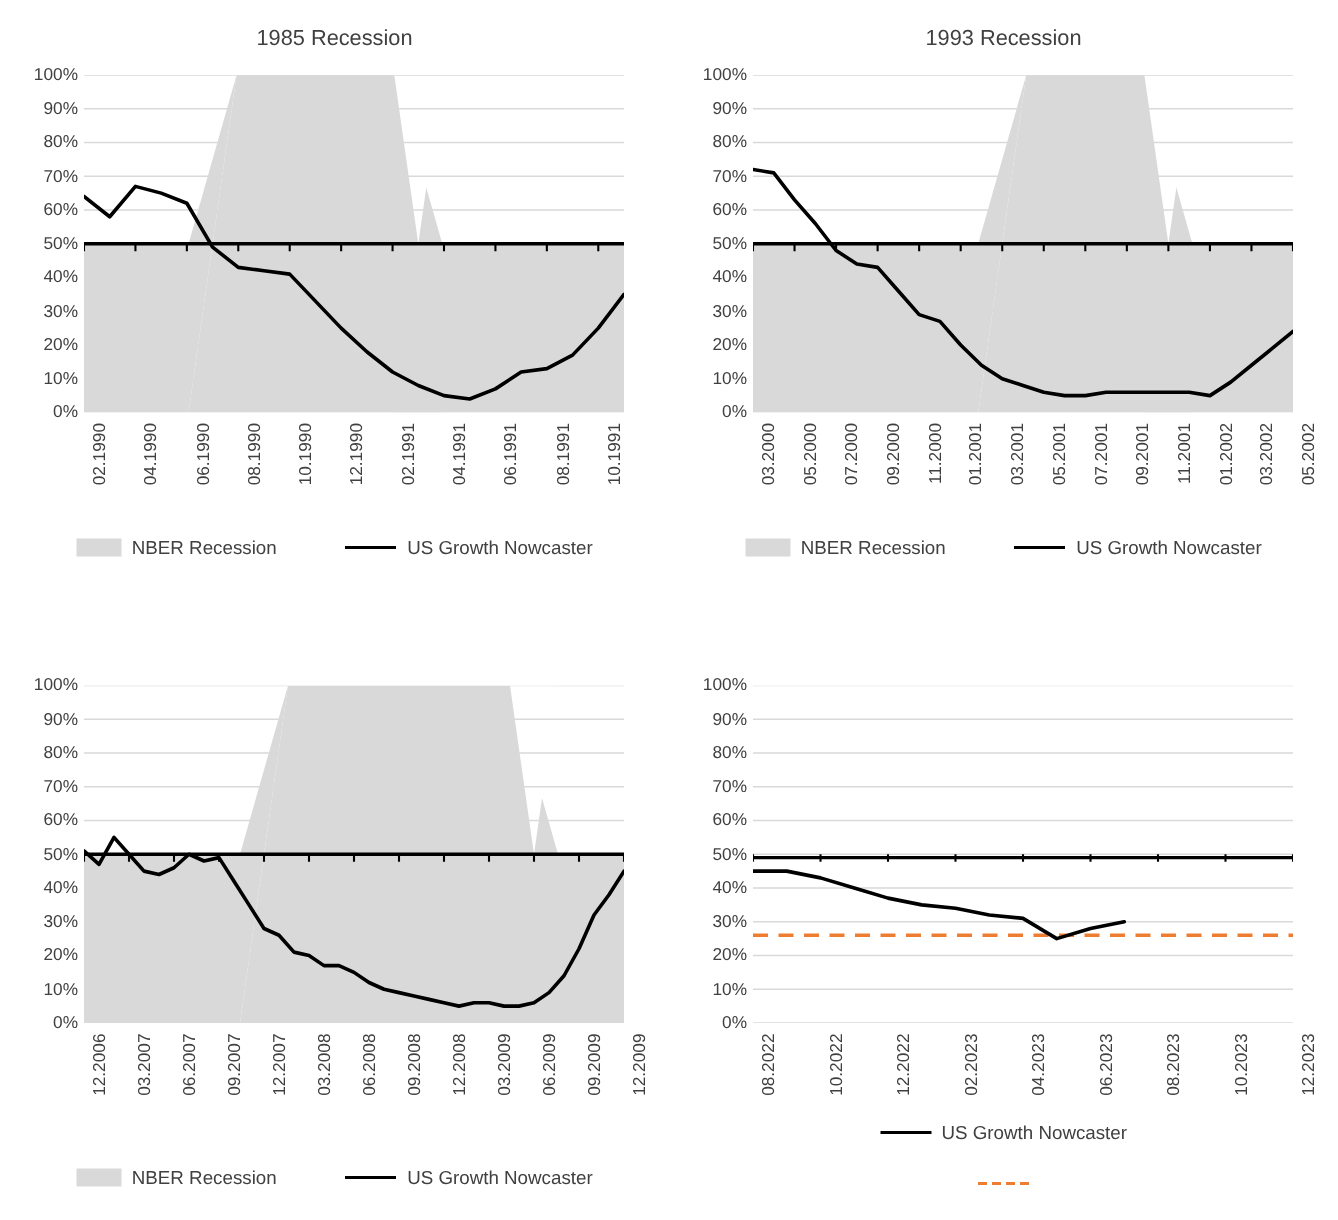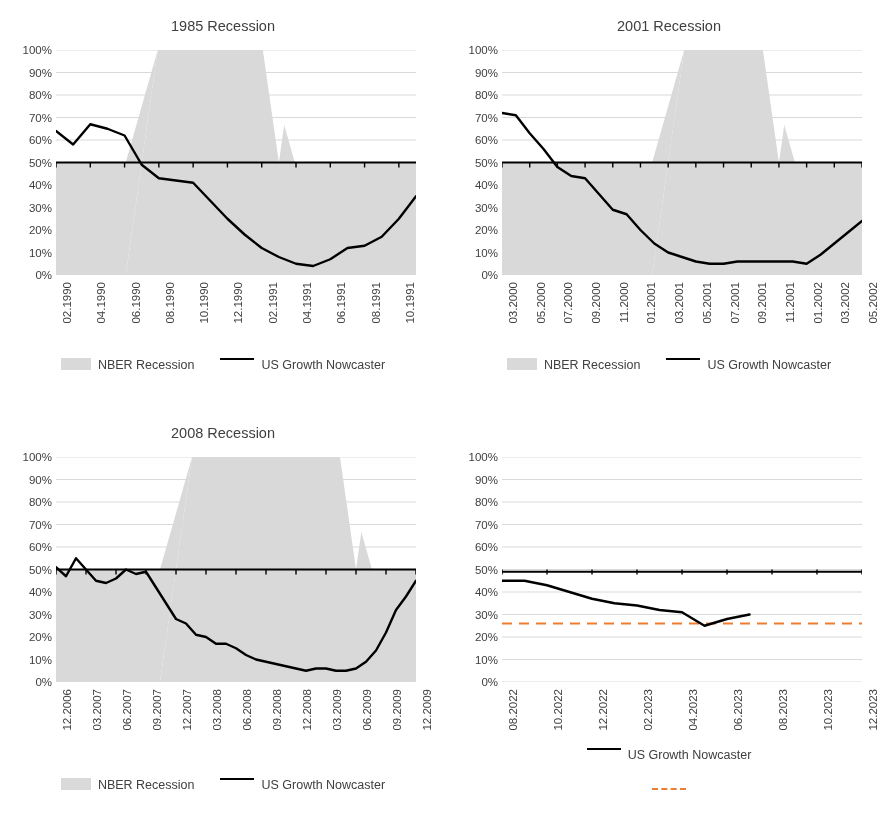--- a/index.html
+++ b/index.html
@@ -95,23 +95,23 @@
   }
   .legend-row {
     display: flex;
     align-items: center;
     justify-content: center;
     gap: 6px;
     height: 20px;
   }
   .legend-item {
     display: flex;
-    align-items: flex-start;
+    align-items: center;
     gap: 7px;
-    margin: 0 10px;
+    margin: 0 20px;
   }
   .swatch-box {
     display: inline-block;
     width: 30px;
     height: 12px;
     background: #d9d9d9;
   }
   .swatch-line {
     display: inline-block;
     width: 34px;
@@ -202,21 +202,21 @@
         </div>
         <div class="legend-item">
           <span class="swatch-line"></span>
           <span class="legend-label">US Growth Nowcaster</span>
         </div>
       </div>
     </div>
   </div>
 
   <div class="panel p2">
-    <div class="panel-title">2001 Recession</div>
+    <div class="panel-title">1993 Recession</div>
     <div class="ylabels">
         <div class="ylabel" style="top: 225px;">0%</div>
         <div class="ylabel" style="top: 202.5px;">10%</div>
         <div class="ylabel" style="top: 180px;">20%</div>
         <div class="ylabel" style="top: 157.5px;">30%</div>
         <div class="ylabel" style="top: 135px;">40%</div>
         <div class="ylabel" style="top: 112.5px;">50%</div>
         <div class="ylabel" style="top: 90px;">60%</div>
         <div class="ylabel" style="top: 67.5px;">70%</div>
         <div class="ylabel" style="top: 45px;">80%</div>
@@ -285,21 +285,20 @@
         </div>
         <div class="legend-item">
           <span class="swatch-line"></span>
           <span class="legend-label">US Growth Nowcaster</span>
         </div>
       </div>
     </div>
   </div>
 
   <div class="panel p3">
-    <div class="panel-title">2008 Recession</div>
     <div class="ylabels">
         <div class="ylabel" style="top: 225px;">0%</div>
         <div class="ylabel" style="top: 202.5px;">10%</div>
         <div class="ylabel" style="top: 180px;">20%</div>
         <div class="ylabel" style="top: 157.5px;">30%</div>
         <div class="ylabel" style="top: 135px;">40%</div>
         <div class="ylabel" style="top: 112.5px;">50%</div>
         <div class="ylabel" style="top: 90px;">60%</div>
         <div class="ylabel" style="top: 67.5px;">70%</div>
         <div class="ylabel" style="top: 45px;">80%</div>

